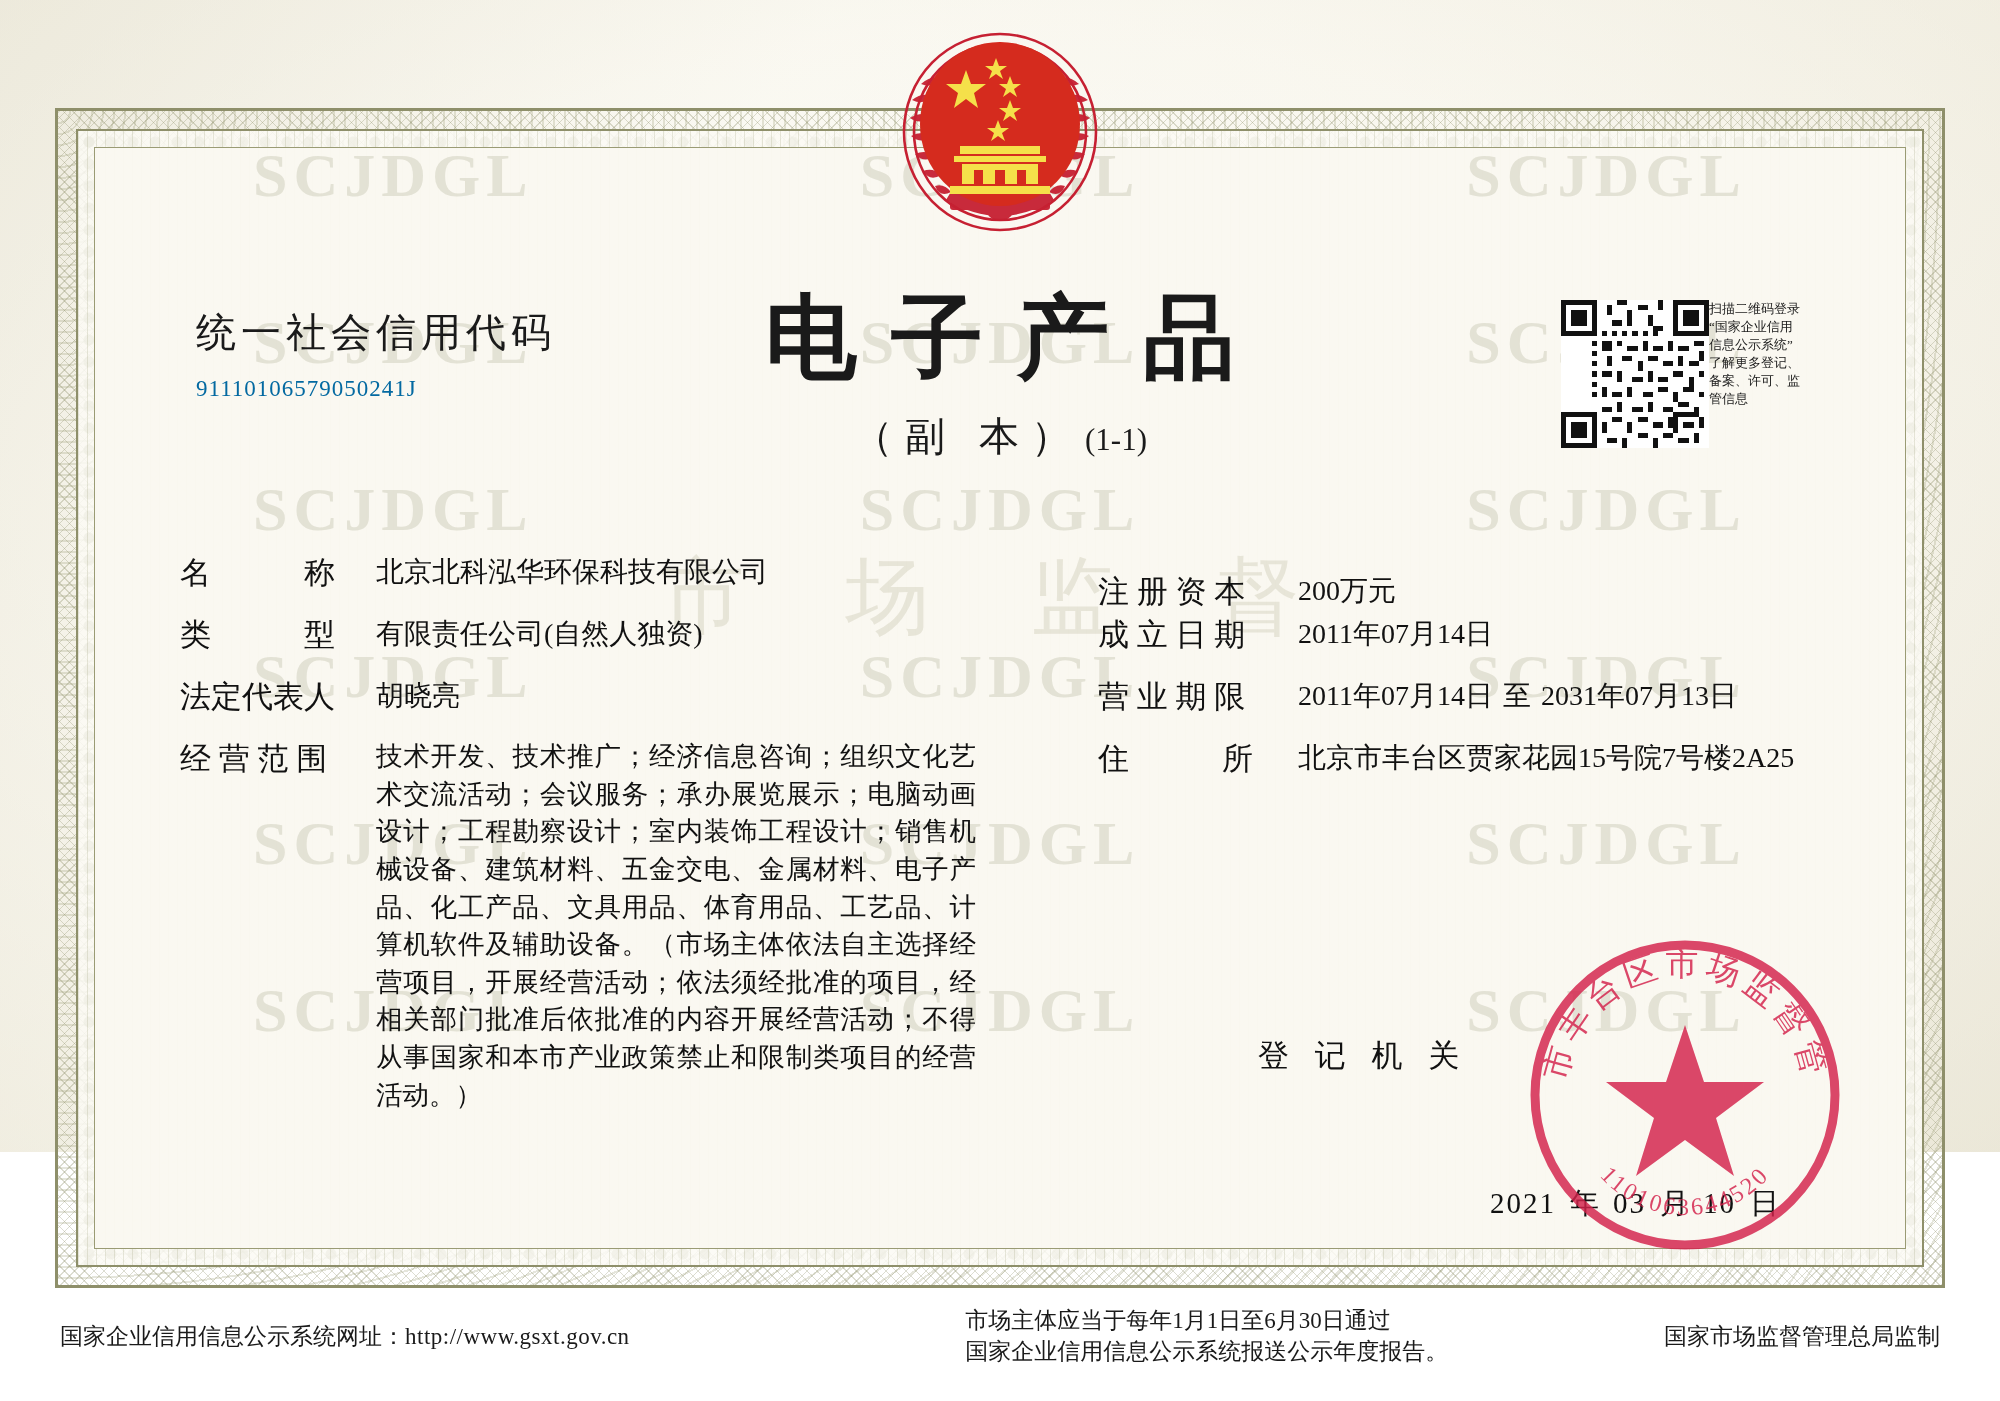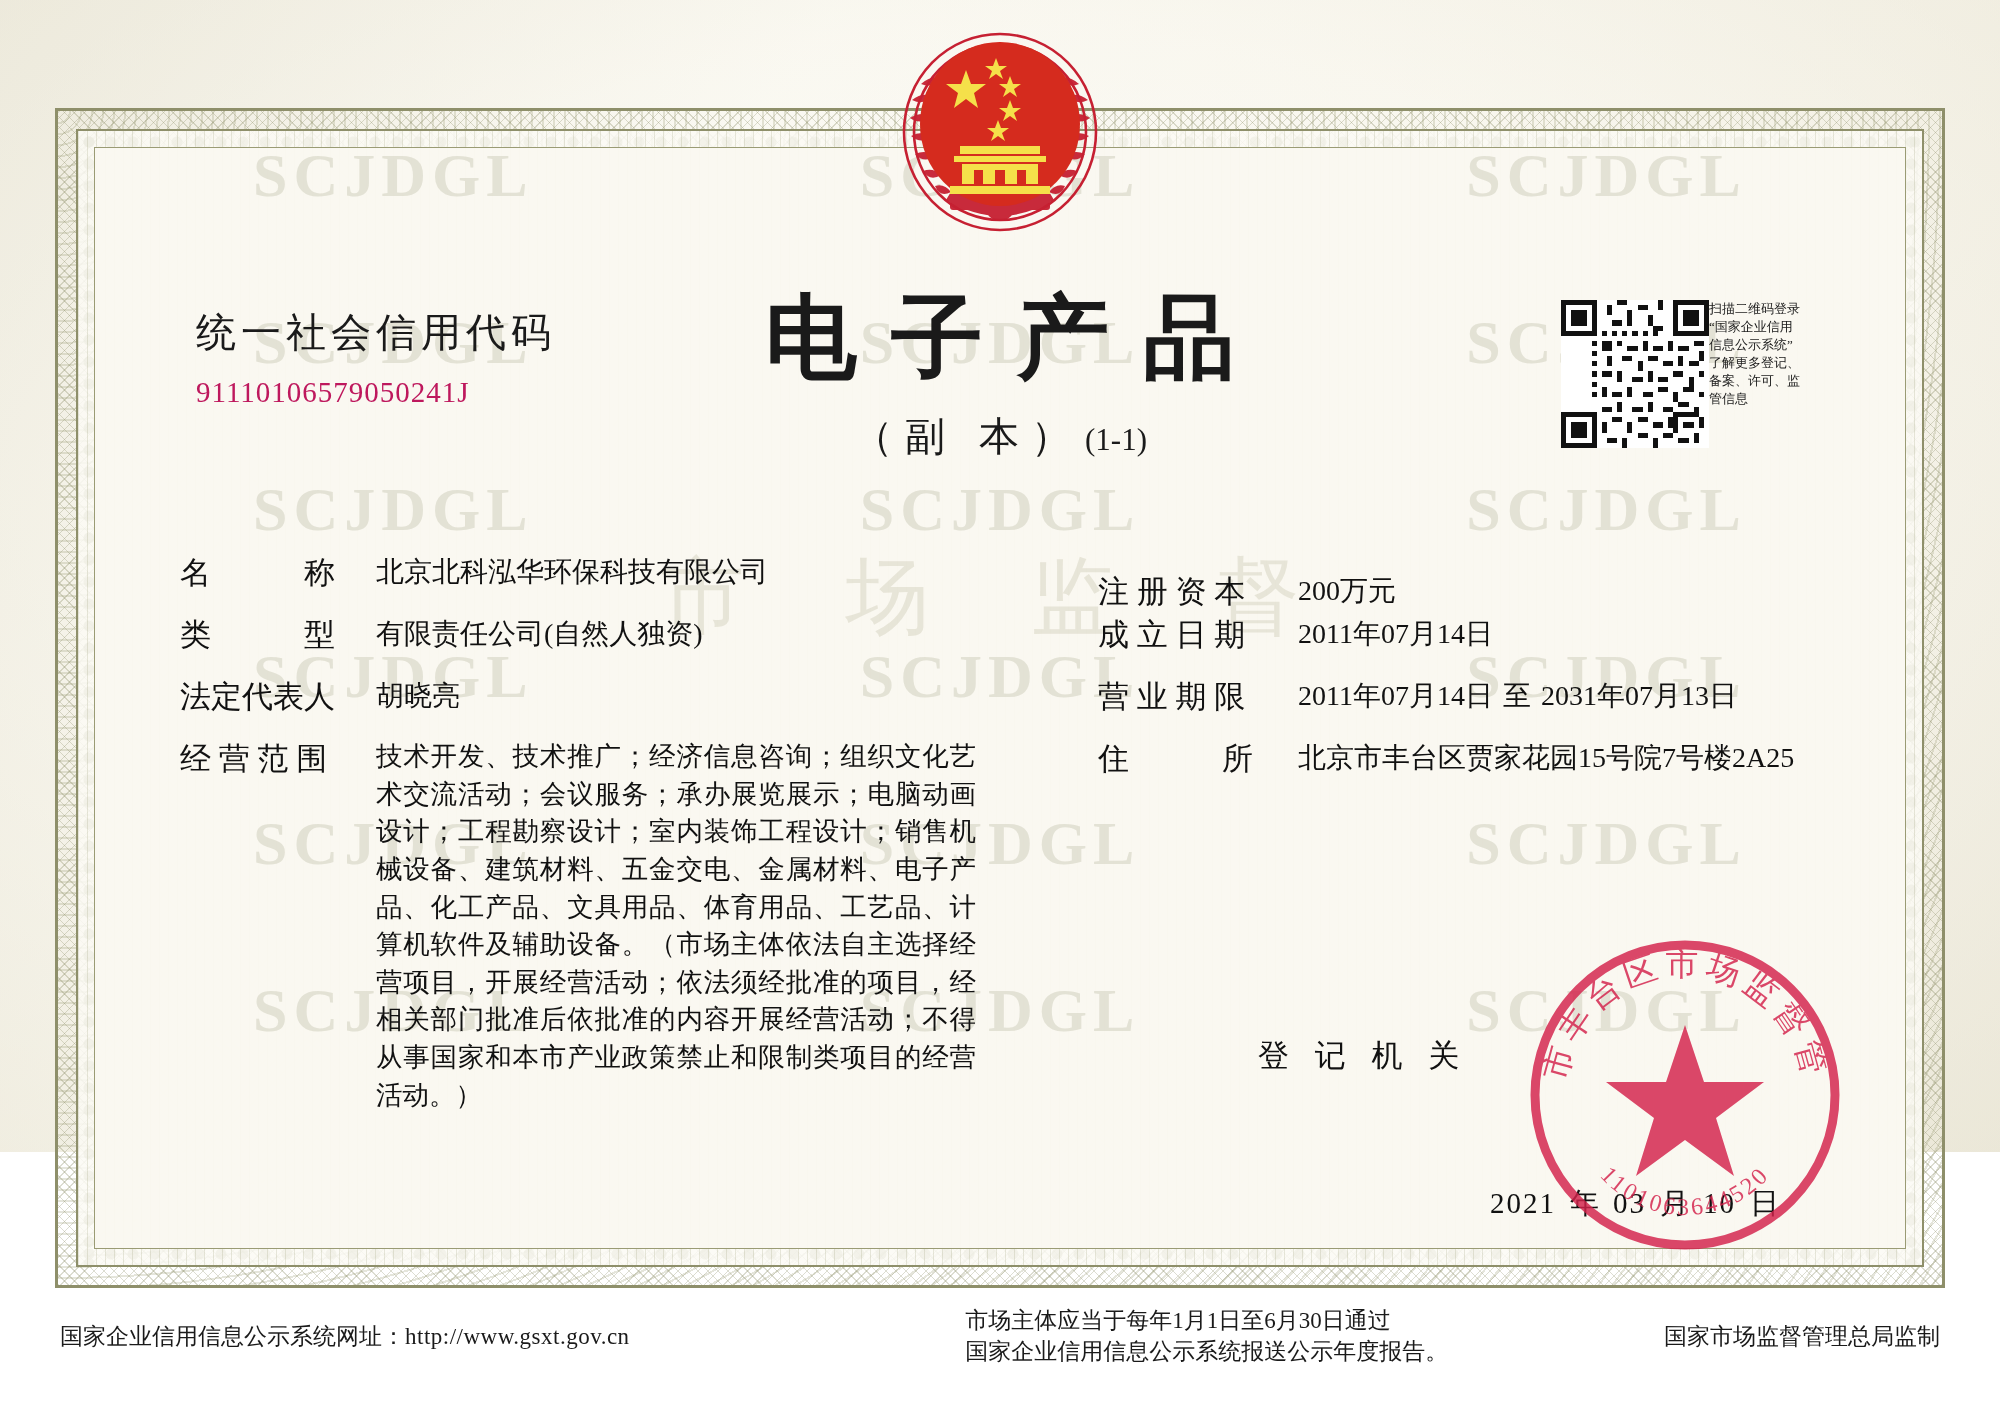--- a/index.html
+++ b/index.html
@@ -166,23 +166,23 @@
     z-index: 6;
   }
   #credit-label {
     font-size: 40px;
     letter-spacing: 5px;
     color: #1a1a1a;
     font-family: "Liberation Serif", serif;
   }
   #credit-value {
     margin-top: 16px;
-    font-size: 29px;
+    font-size: 23px;
     letter-spacing: 1px;
-    color: #be185d;
+    color: #0369a1;
     font-family: "Liberation Serif", serif;
   }
 
   
   #qr-block {
     position: absolute;
     right: 200px;
     top: 300px;
     display: flex;
     align-items: flex-start;

